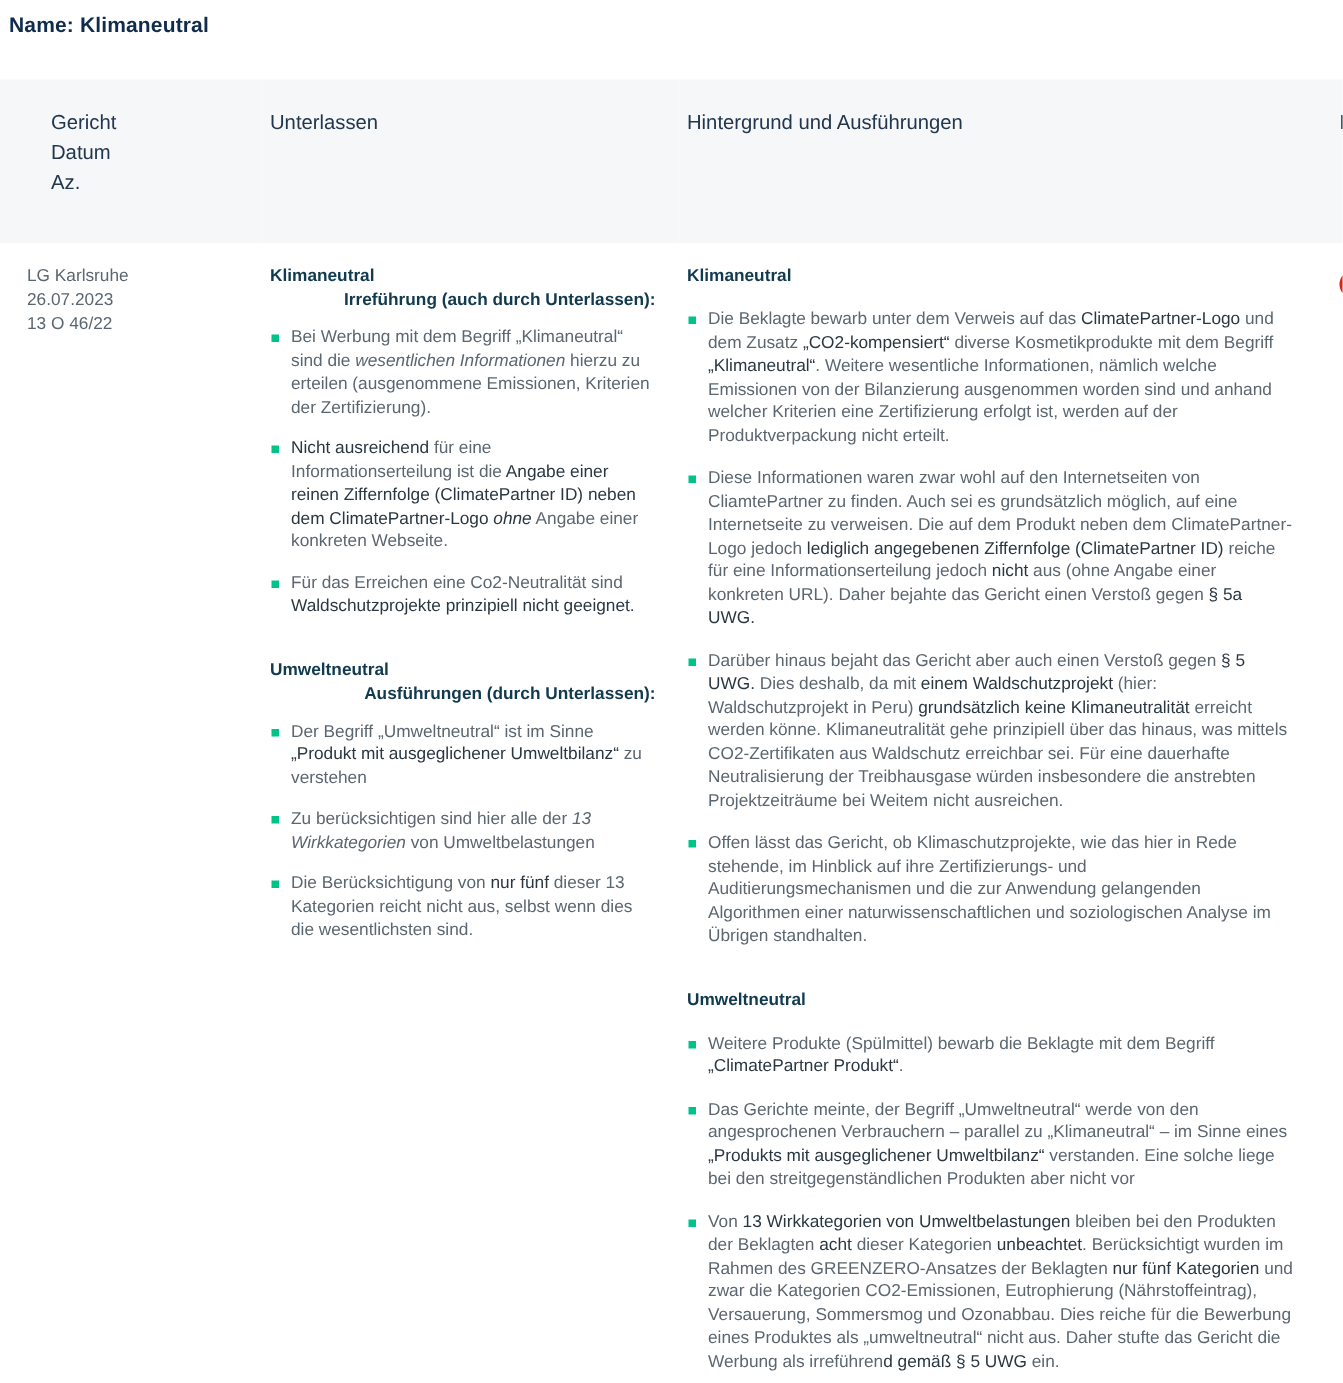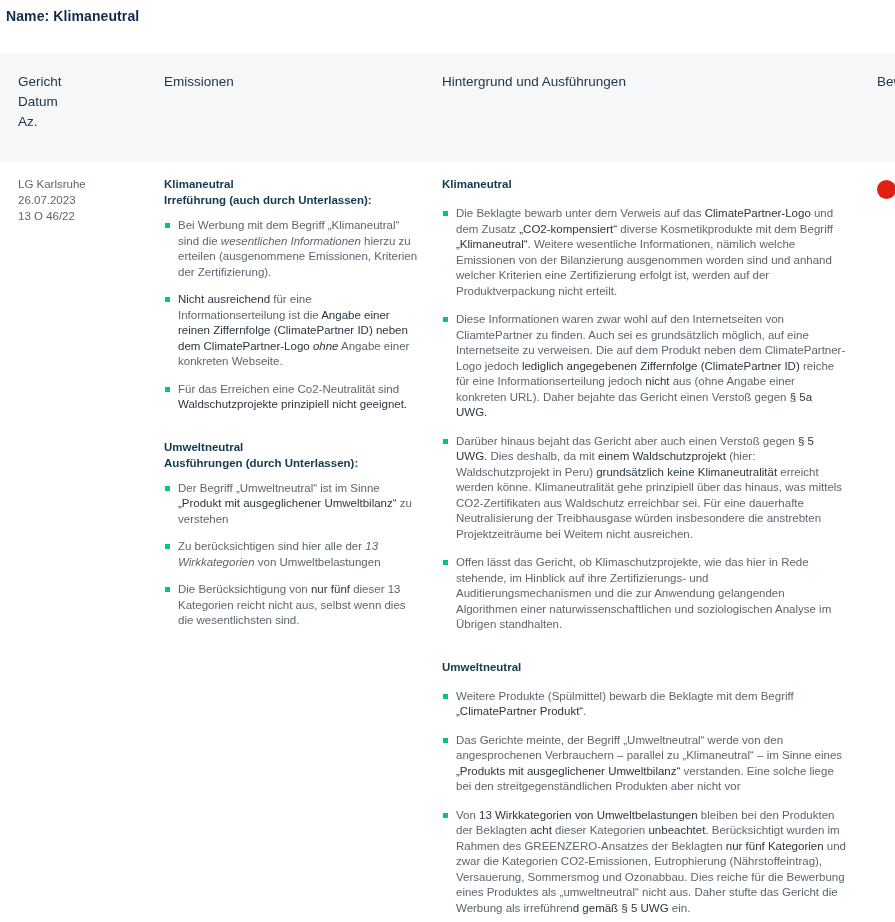--- a/index.html
+++ b/index.html
@@ -48,21 +48,21 @@
     padding: 19px 8px 30px 0;
     line-height: 20px;
   }
   .table th .hline { display: block; white-space: nowrap; }
 
   .col-gericht   { width: 133px; }
   .col-kern      { width: 265px; }
   .col-hint      { width: 410px; }
   .col-bewertung { width: 87px; }
 
-  .table th.col-gericht   { padding-left: 18px; }
+  .table th.col-gericht   { padding-left: 34px; }
   .table th.col-kern      { padding-left: 5px; }
   .table th.col-hint      { padding-left: 5px; }
   .table th.col-bewertung { padding-left: 17px; }
 
   .table td {
     vertical-align: top;
     padding: 14px 10px 20px 0;
     font-size: 11.5px;
     line-height: 15.5px;
   }
@@ -90,20 +90,21 @@
     line-height: 16px;
     font-weight: bold;
     margin: 0 0 0 0;
   }
   .block-subheading {
     color: #123a4f;
     font-size: 11.5px;
     line-height: 16px;
     font-weight: bold;
     margin: 0 0 10px 0;
+    text-align: right;
   }
   .block-heading.solo { margin-bottom: 14px; }
 
   ul.bullets {
     list-style: none;
     margin: 0;
     padding: 0;
   }
   ul.bullets > li {
     position: relative;
@@ -144,21 +145,21 @@
   <div class="doc-title">Name: Klimaneutral</div>
 
   <table class="table">
     <thead>
       <tr>
         <th class="col-gericht">
           <span class="hline">Gericht</span>
           <span class="hline">Datum</span>
           <span class="hline">Az.</span>
         </th>
-        <th class="col-kern">Emissionen</th>
+        <th class="col-kern">Unterlassen</th>
         <th class="col-hint">Hintergrund und Ausführungen</th>
         <th class="col-bewertung">Bewertung</th>
       </tr>
     </thead>
     <tbody>
       <tr>
         <td class="col-gericht">
           <span class="court-line">LG Karlsruhe</span>
           <span class="court-line">26.07.2023</span>
           <span class="court-line">13 O 46/22</span>

